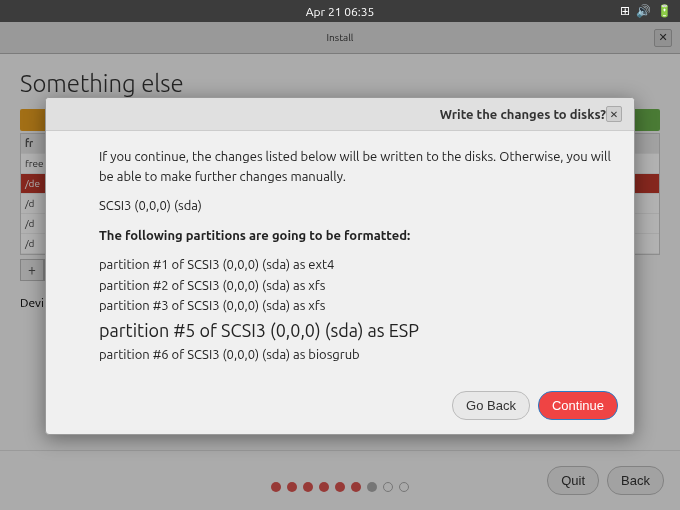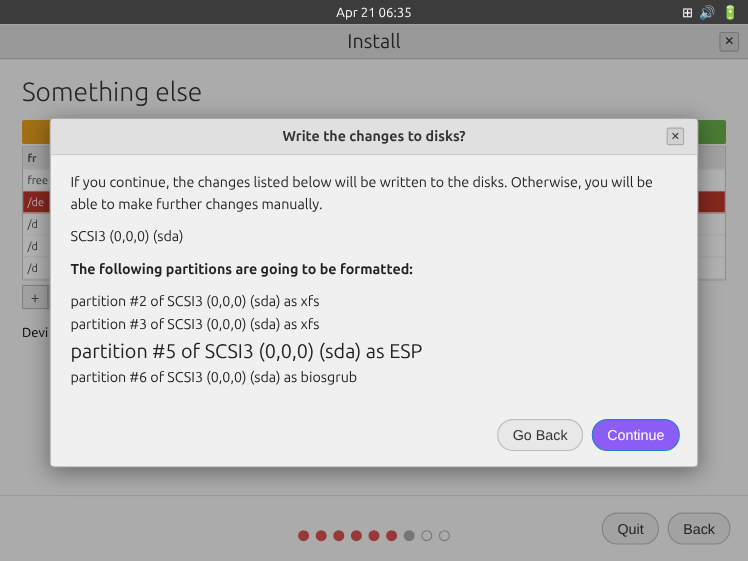--- a/index.html
+++ b/index.html
@@ -41,21 +41,21 @@
     .window-titlebar {
       background: #dcdcdc;
       height: 32px;
       display: flex;
       align-items: center;
       justify-content: center;
       border-bottom: 1px solid #b0b0b0;
       position: relative;
     }
     .window-title {
-      font-size: 18px;
+      font-size: 10px;
       color: #333;
     }
     .window-close {
       position: absolute;
       right: 8px;
       width: 18px;
       height: 18px;
       background: #d0d0d0;
       border: 1px solid #aaa;
       border-radius: 2px;
@@ -110,21 +110,21 @@
     .btn {
       padding: 6px 13px;
       border-radius: 14px;
       border: 1px solid #bbb;
       background: #e8e8e8;
       font-size: 13px;
       cursor: pointer;
       color: #333;
     }
     .btn-primary {
-      background: #8b5cf6;
+      background: #ef4444;
       border-color: #2a7cc7;
       color: white;
     }
 
     
     .modal-overlay {
       position: absolute;
       top: 22px;
       left: 0;
       right: 0;
@@ -152,40 +152,41 @@
       padding: 8px 12px;
       display: flex;
       align-items: center;
       justify-content: space-between;
     }
     .dialog-title {
       font-size: 13px;
       font-weight: bold;
       color: #333;
       flex: 1;
-      text-align: center;
+      text-align: right;
     }
     .dialog-close {
       width: 16px;
       height: 16px;
       border: 1px solid #aaa;
       background: #d0d0d0;
       border-radius: 2px;
       display: flex;
       align-items: center;
       justify-content: center;
       font-size: 10px;
       cursor: pointer;
       color: #333;
     }
     .dialog-body {
       padding: 16px 18px;
       font-size: 13px;
       color: #222;
       line-height: 1.5;
+      margin-left: 35px;
     }
     .dialog-body p {
       margin-bottom: 10px;
     }
     .dialog-body .section-title {
       font-weight: bold;
       margin-bottom: 2px;
     }
     .dialog-body .info-line {
       margin-left: 0;
@@ -395,20 +396,21 @@
 
     <div class="dialog-body">
       <p>If you continue, the changes listed below will be written to the disks. Otherwise, you will be able to make further changes manually.</p>
 
       <p class="info-line">SCSI3 (0,0,0) (sda)</p>
 
       <p style="margin-top:10px;">
         <span class="section-title">The following partitions are going to be formatted:</span>
       </p>
       <div id="partition-list">
+          <div class="info-line" style="margin-bottom: 1px; font-size: 13px;">partition #1 of SCSI3 (0,0,0) (sda) as ext4</div>
           <div class="info-line" style="margin-bottom: 1px; font-size: 13px;">partition #2 of SCSI3 (0,0,0) (sda) as xfs</div>
           <div class="info-line" style="margin-bottom: 1px; font-size: 13px;">partition #3 of SCSI3 (0,0,0) (sda) as xfs</div>
           <div class="info-line" style="margin-bottom: 1px; font-size: 18px;">partition #5 of SCSI3 (0,0,0) (sda) as ESP</div>
           <div class="info-line" style="margin-bottom: 1px; font-size: 13px;">partition #6 of SCSI3 (0,0,0) (sda) as biosgrub</div>
         </div>
     </div>
 
     <div class="dialog-buttons">
       <button class="btn">Go Back</button>
       <button class="btn btn-primary">Continue</button>

